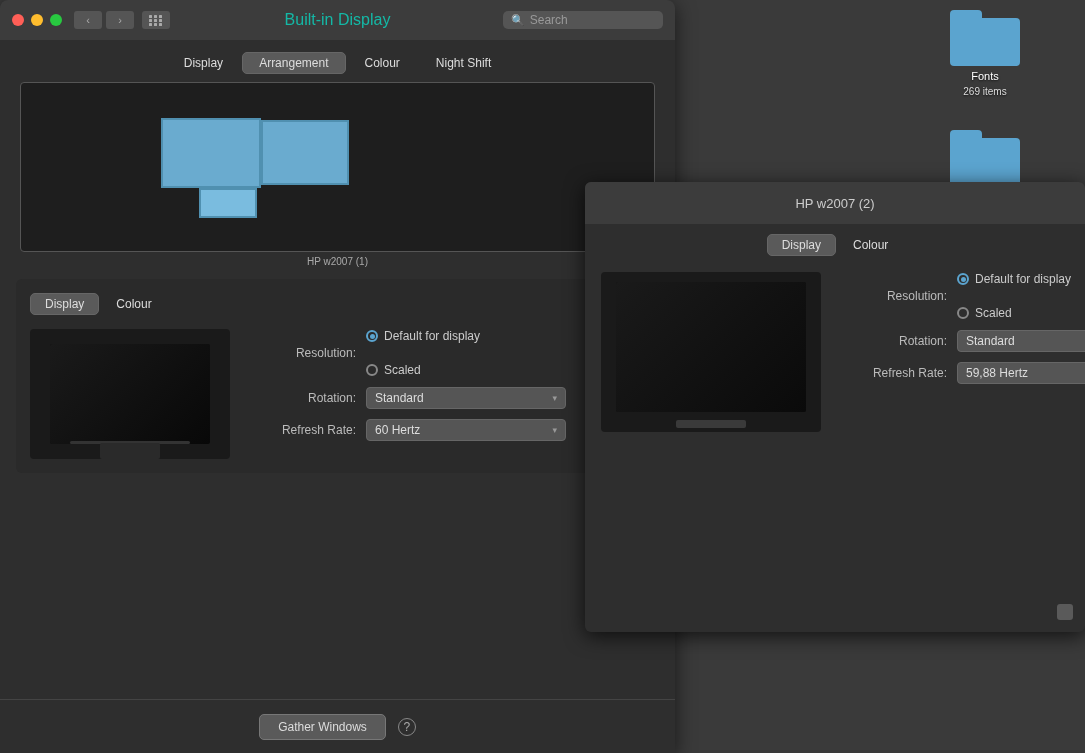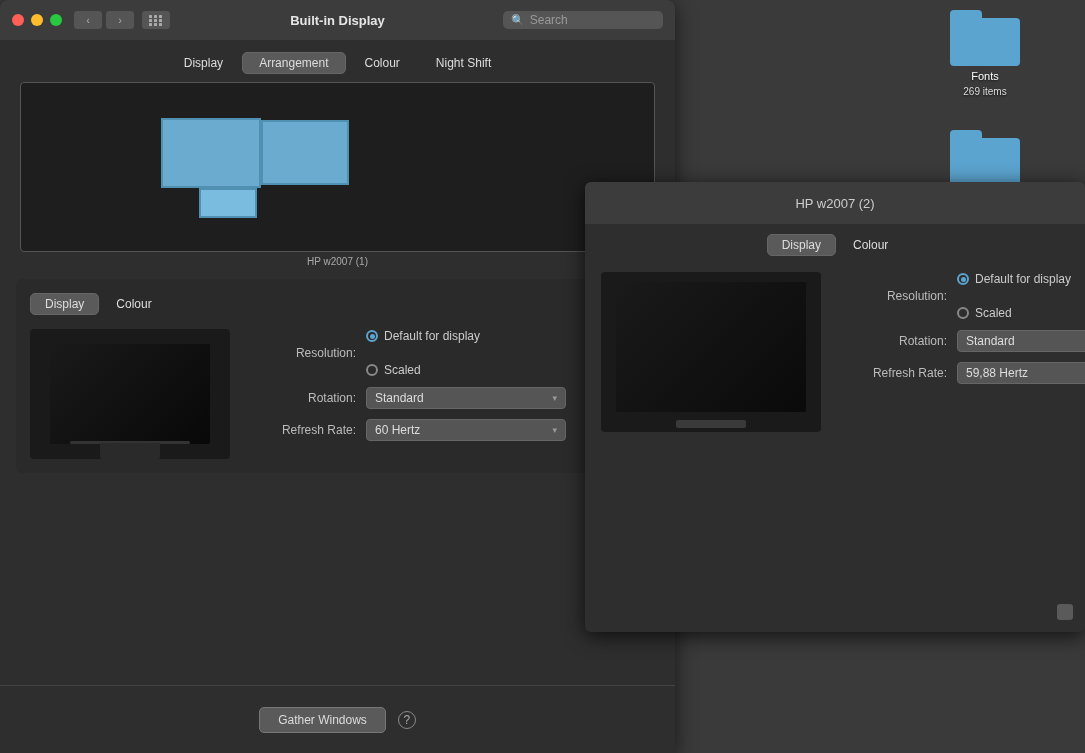--- a/index.html
+++ b/index.html
@@ -129,23 +129,23 @@
     .grid-dot {
       width: 3px; height: 3px;
       background: #aaa;
       border-radius: 0.5px;
     }
 
     .window-title {
       position: absolute;
       left: 50%;
       transform: translateX(-50%);
-      color: #e5e5e5;
-      font-size: 13px;
-      font-weight: 700;
+      color: #14b8a6;
+      font-size: 16px;
+      font-weight: 400;
     }
 
     .search-bar {
       margin-left: auto;
       display: flex;
       align-items: center;
       background: #555;
       border-radius: 5px;
       padding: 2px 8px;
       gap: 5px;
@@ -351,21 +351,21 @@
     .dropdown-arrow {
       font-size: 9px;
       color: #999;
     }
 
     
     .bottom-bar {
       position: absolute;
       bottom: 0; left: 0;
       width: 675px;
-      height: 68px;
+      height: 54px;
       background: #2e2e2e;
       border-top: 1px solid #444;
       display: flex;
       align-items: center;
       justify-content: center;
       gap: 12px;
     }
     .gather-btn {
       padding: 5px 18px;
       background: #5a5a5a;

